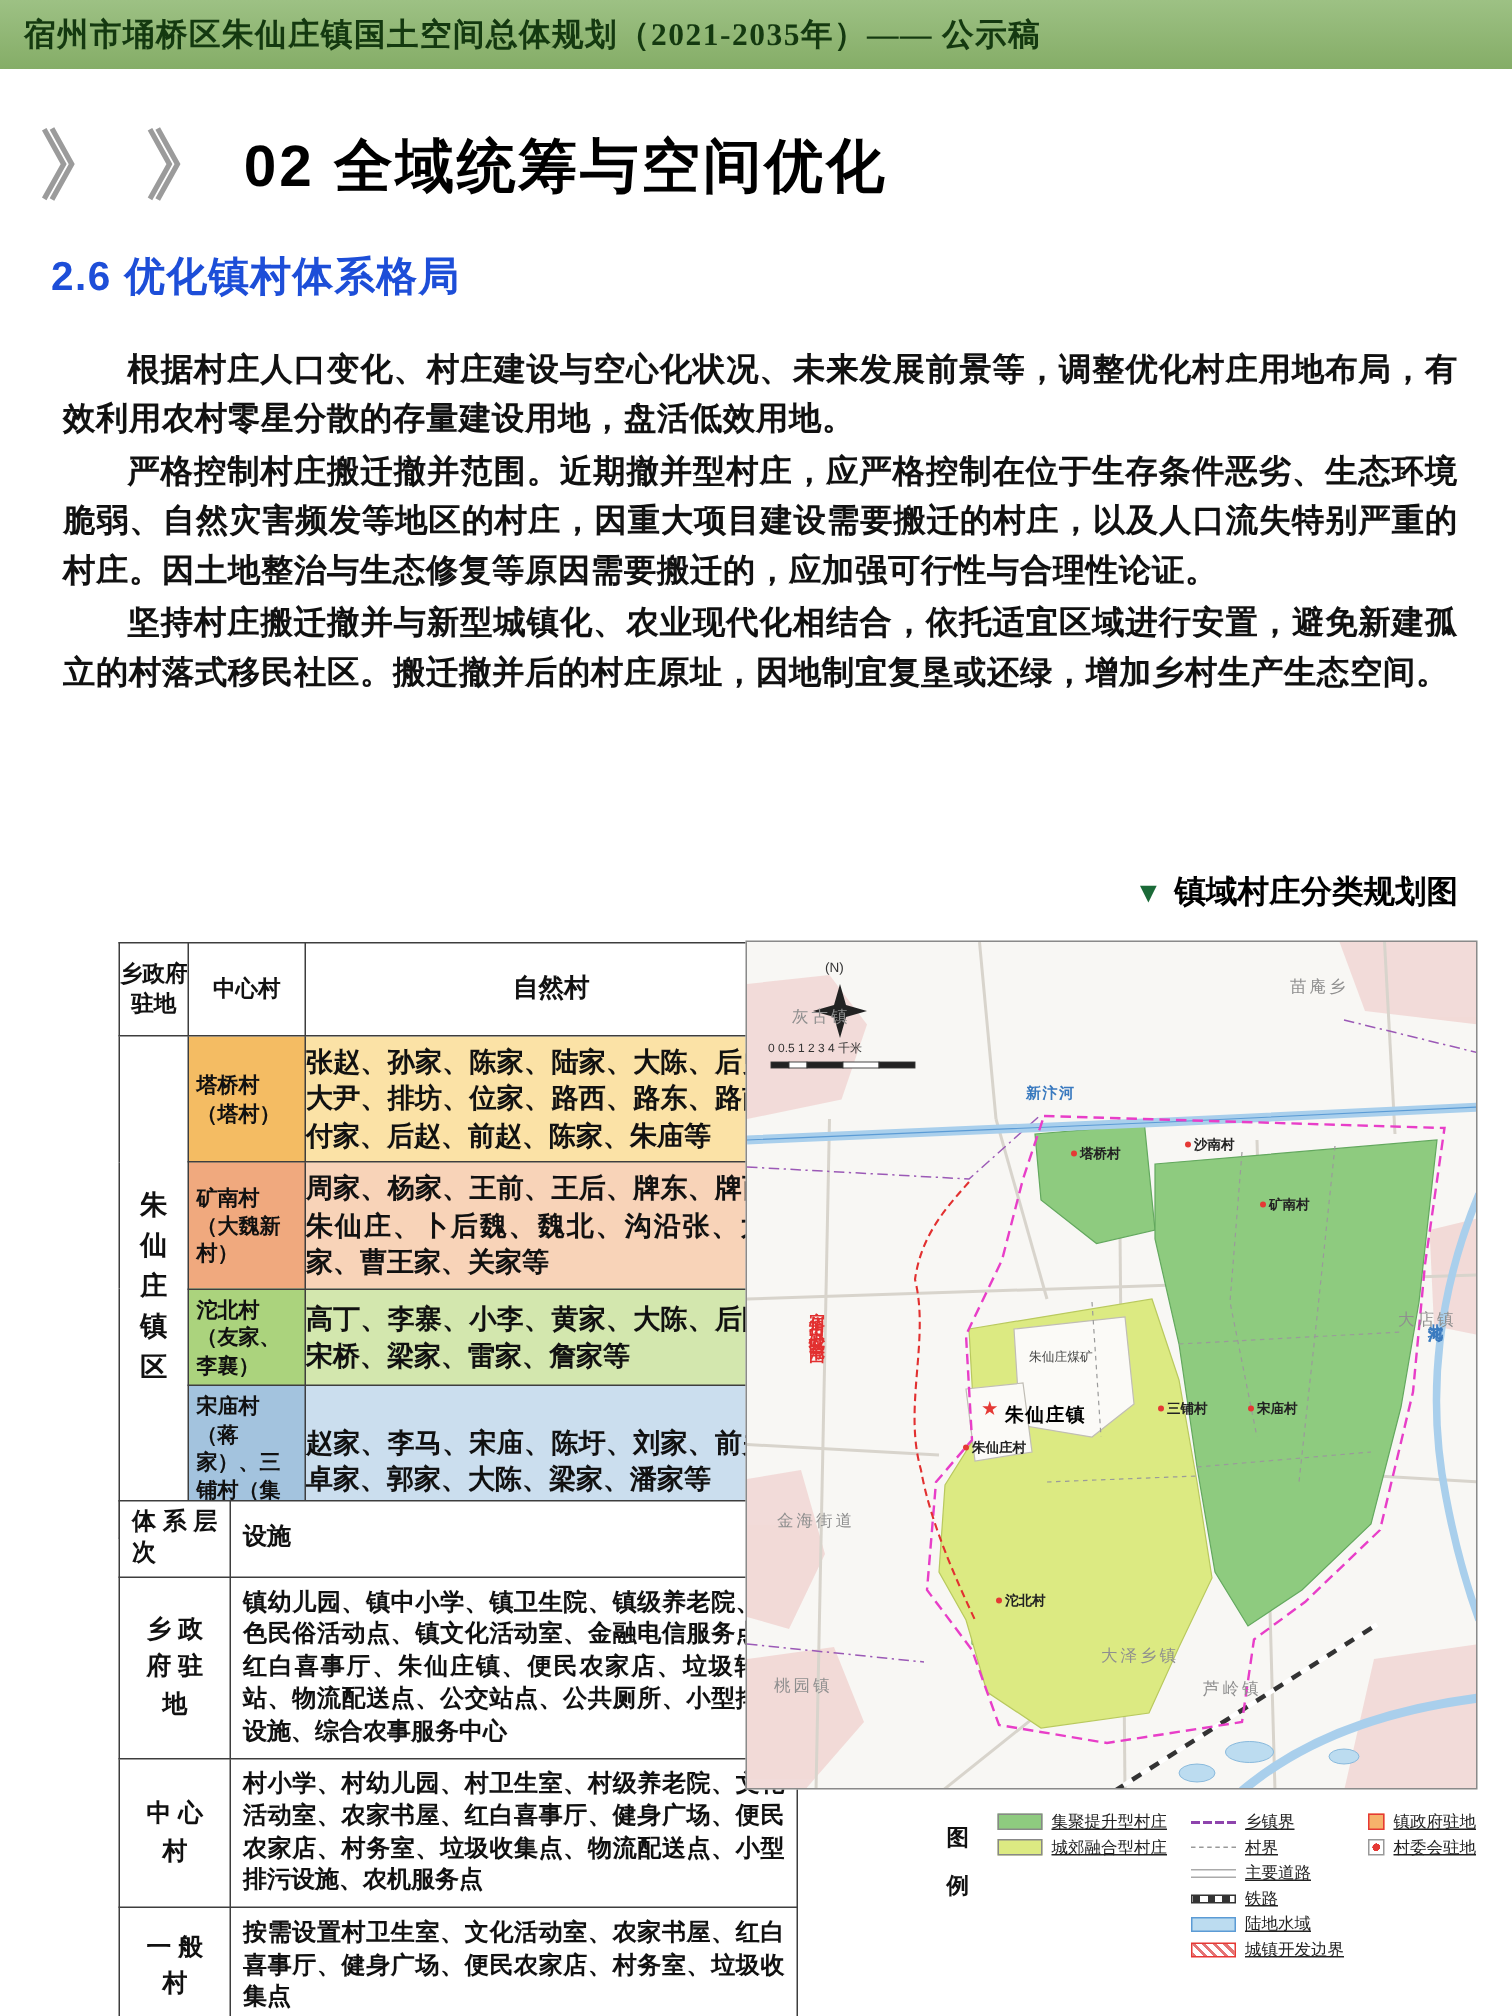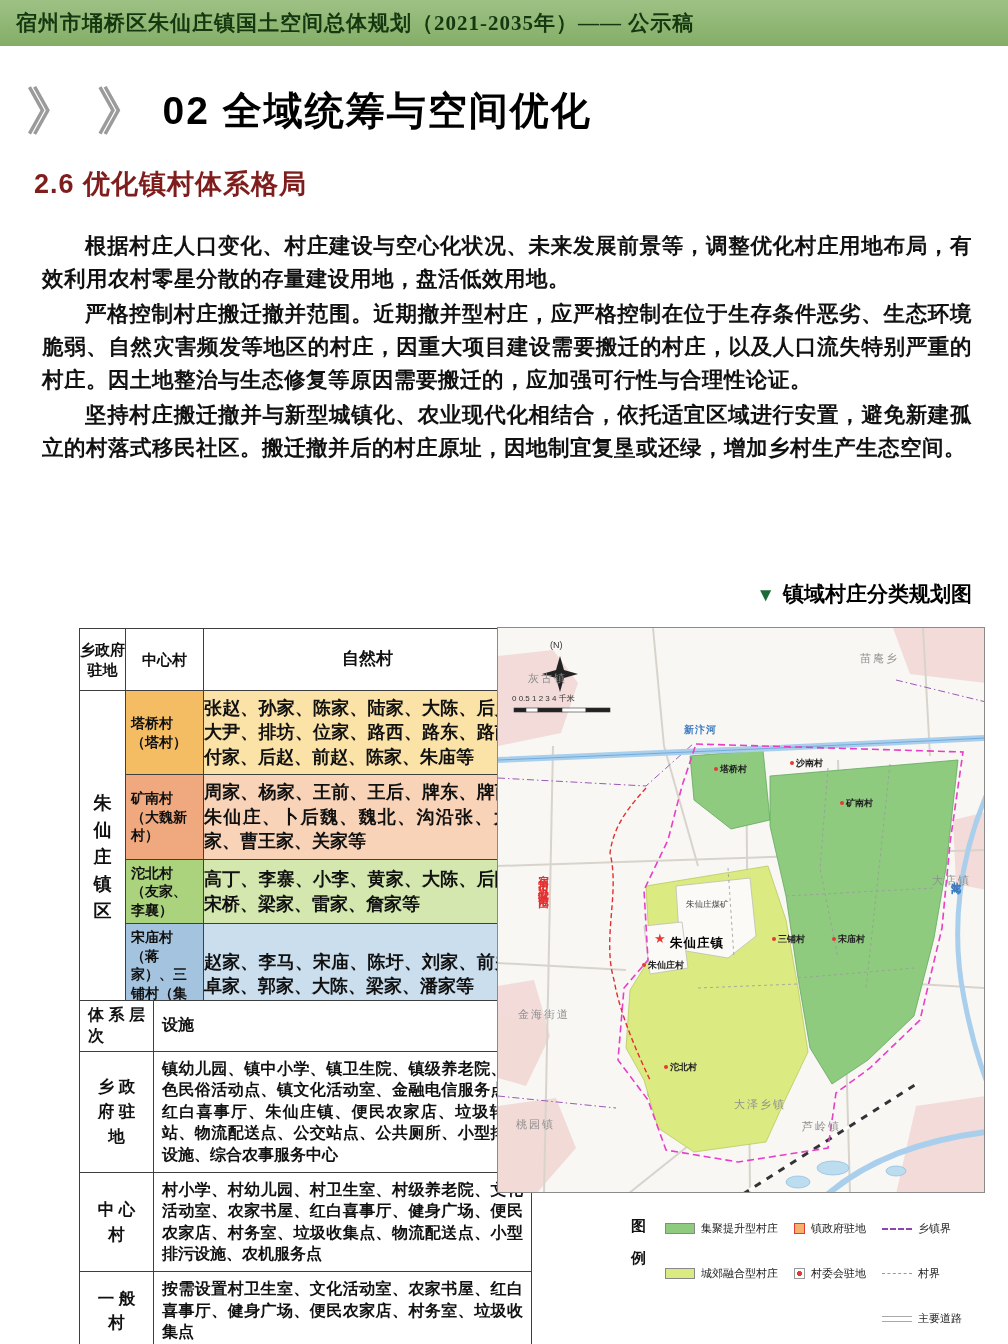--- a/index.html
+++ b/index.html
@@ -9,21 +9,21 @@
 
   
   .topbar { position:absolute; left:0; top:0; width:1008px; height:46px;
             background:linear-gradient(#9dc184,#85ad67); display:flex; align-items:center; padding:0 16px; }
   .topbar-title { font-family:"Liberation Serif", serif; font-size:21px; font-weight:700; color:#143910; letter-spacing:1px; }
 
   
   .h1 { position:absolute; left:26px; top:84px; display:flex; align-items:center; }
   .chev { color:#9b9b9b; font-size:52px; font-weight:700; line-height:1; margin-right:12px; letter-spacing:2px; }
   .h1-text { font-size:39px; font-weight:900; color:#000; letter-spacing:2px; }
-  .h2 { position:absolute; left:34px; top:166px; font-size:27px; font-weight:900; color:#7f1d1d; letter-spacing:1px; }
+  .h2 { position:absolute; left:34px; top:166px; font-size:27px; font-weight:900; color:#1d4ed8; letter-spacing:1px; }
 
   
   .body-text { position:absolute; left:42px; top:230px; width:930px;
                font-family:"Liberation Serif", serif; font-size:21.5px; font-weight:600;
                line-height:1.52; text-align:justify; letter-spacing:0.5px; }
   .body-text p { text-indent:2em; margin-bottom:3px; }
 
   
   .map-caption { position:absolute; top:580px; right:36px; font-size:21px; font-weight:800; color:#000; }
   .map-caption-marker { color:#1b6a38; margin-right:8px; font-size:19px; }
@@ -65,21 +65,21 @@
                      border-radius:50%; margin-right:2px; vertical-align:1px; }
   .lbl-plain { font-size:8.5px; color:#444; }
   .lbl-star { color:#e53935; font-size:13px; }
   .lbl-scale { font-size:8px; color:#333; }
   .lbl-n { font-size:9px; color:#333; }
 
   
   .legend { position:absolute; left:497px; top:1206px; width:488px; display:flex; gap:16px; padding-left:134px; }
   .legend-title { font-size:15px; font-weight:800; width:18px; line-height:2.1; margin-top:4px; }
   .legend-col { display:flex; flex-direction:column; }
-  .litem { display:flex; align-items:center; gap:6px; font-size:11px; color:#222; margin:15px 0; }
+  .litem { display:flex; align-items:center; gap:6px; font-size:11px; color:#222; margin:1px 0;text-decoration:underline; }
   .sw { width:30px; height:12px; display:inline-block; flex:none; }
   .sw-area { border:1px solid #888; height:11px; }
   .sw-green { background:#8ecb7f; }
   .sw-yellow { background:#dcea82; }
   .sw-townline { height:0; border-top:2px dashed #8e44ad; }
   .sw-villine  { height:0; border-top:1.5px dashed #999; }
   .sw-road { height:6px; background:#fff; border-top:1.5px solid #aaa; border-bottom:1.5px solid #aaa; }
   .sw-rail { height:6px; border:1px solid #333; background:repeating-linear-gradient(90deg,#333 0 5px,#fff 5px 10px); }
   .sw-water { background:#bcdcf0; border:1px solid #5b9bd5; height:10px; }
   .sw-dev { border:1px solid #e53935; background:repeating-linear-gradient(45deg,#e57373 0 2px,#fff 2px 5px); height:10px; }
@@ -285,50 +285,50 @@
         <span>集聚提升型村庄</span>
       </div>
       <div class="litem">
         <span class="sw sw-area sw-yellow"></span>
         <span>城郊融合型村庄</span>
       </div>
     </div>
 
     <div class="legend-col">
       <div class="litem">
+        <span class="sw sw-townline"></span>
+        <span>乡镇界</span>
+      </div>
+      <div class="litem">
+        <span class="sw sw-villine"></span>
+        <span>村界</span>
+      </div>
+      <div class="litem">
+        <span class="sw sw-road"></span>
+        <span>主要道路</span>
+      </div>
+      <div class="litem">
+        <span class="sw sw-rail"></span>
+        <span>铁路</span>
+      </div>
+      <div class="litem">
+        <span class="sw sw-water"></span>
+        <span>陆地水域</span>
+      </div>
+      <div class="litem">
+        <span class="sw sw-dev"></span>
+        <span>城镇开发边界</span>
+      </div>
+    </div>
+
+    <div class="legend-col">
+      <div class="litem">
         <span class="sw sw-gov"></span>
         <span>镇政府驻地</span>
       </div>
       <div class="litem">
         <span class="sw sw-vil"></span>
         <span>村委会驻地</span>
       </div>
     </div>
-
-    <div class="legend-col">
-      <div class="litem">
-        <span class="sw sw-townline"></span>
-        <span>乡镇界</span>
-      </div>
-      <div class="litem">
-        <span class="sw sw-villine"></span>
-        <span>村界</span>
-      </div>
-      <div class="litem">
-        <span class="sw sw-road"></span>
-        <span>主要道路</span>
-      </div>
-      <div class="litem">
-        <span class="sw sw-rail"></span>
-        <span>铁路</span>
-      </div>
-      <div class="litem">
-        <span class="sw sw-water"></span>
-        <span>陆地水域</span>
-      </div>
-      <div class="litem">
-        <span class="sw sw-dev"></span>
-        <span>城镇开发边界</span>
-      </div>
-    </div>
   </div>
 
 </div>
 
 </body></html>

